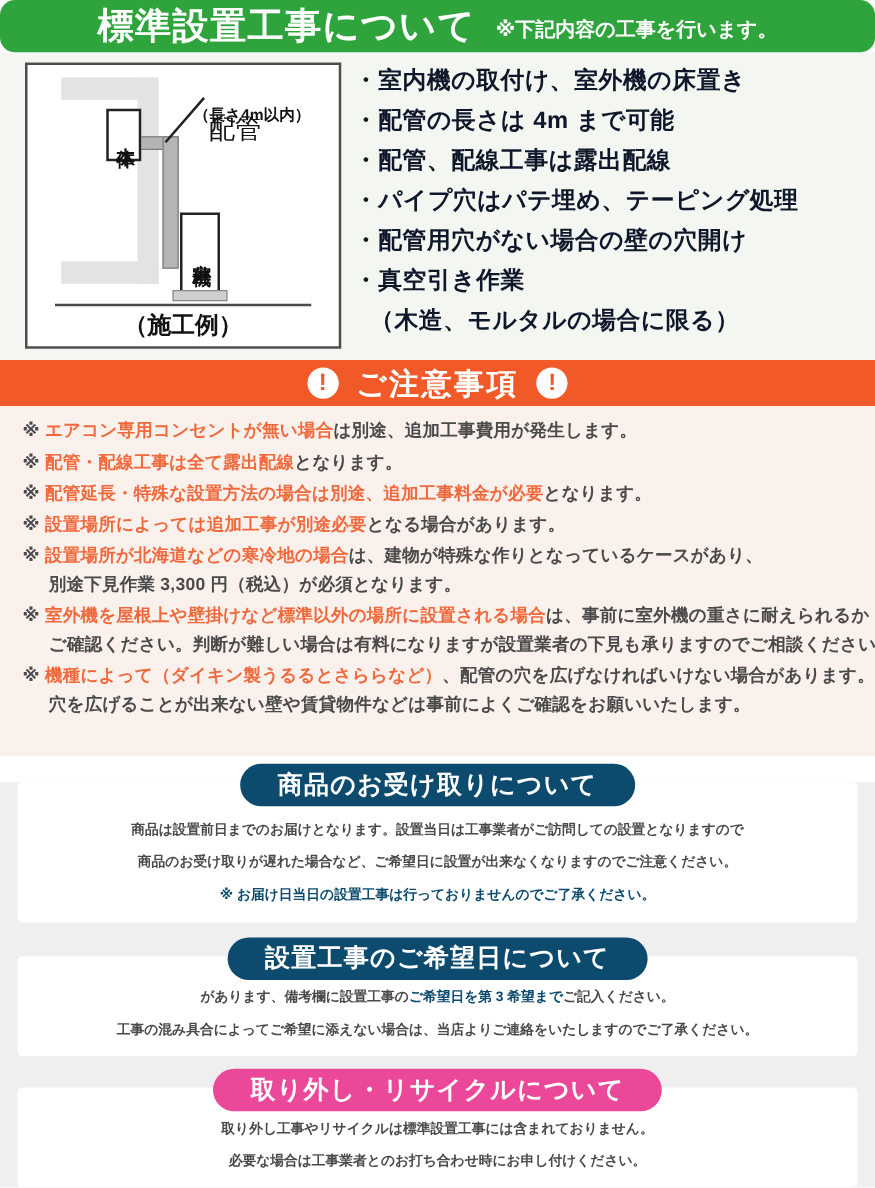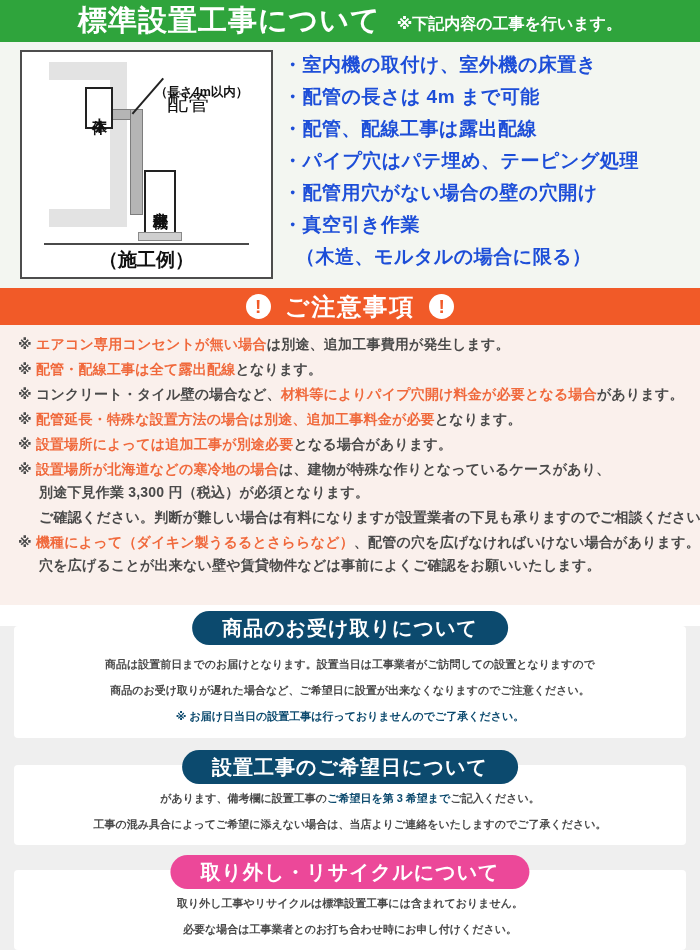--- a/index.html
+++ b/index.html
@@ -1,21 +1,21 @@
 <!DOCTYPE html>
 <html><head>
 <meta charset="utf-8">
 <style>
   * { margin:0; padding:0; box-sizing:border-box; }
   html,body { width:700px; }
   body { font-family:"Liberation Sans","DejaVu Sans",sans-serif; }
   .page { position:relative; width:700px; height:950px; overflow:hidden; background:#fff; }
 
   
-  .header { height:42px; background:#2FA43C; display:flex; align-items:center; justify-content:center; gap:16px; }
+  .header { height:42px; background:#2FA43C; display:flex; align-items:center; justify-content:center; gap:16px;border-radius:12px; }
   .header-title { color:#fff; font-size:29px; font-weight:800; letter-spacing:1px; }
   .header-subtitle { color:#fff; font-size:16px; font-weight:700; margin-top:7px; }
 
   
   .top-section { position:relative; height:246px; background:#F3F6F1; }
   .diagram-box { position:absolute; left:20px; top:8px; width:253px; height:229px; background:#fff; border:2px solid #4D4D4D; }
   .diagram-box .abs { position:absolute; }
   .wall { background:#E3E3E3; }
   .wall-top    { left:27px;  top:10px;  width:76px;  height:18px; }
   .wall-vert   { left:88px;  top:10px;  width:17px;  height:165px; }
@@ -28,21 +28,21 @@
   .indoor-box  { left:63px;  top:35px;  width:28px; height:42px; }
   .outdoor-box { left:122px; top:118px; width:32px; height:64px; }
   .pedestal { left:116px; top:180px; width:44px; height:9px; background:#CFCFCF; border:1px solid #8a8a8a; }
   .ground { left:22px; top:191px; width:205px; height:2px; background:#4a4a4a; }
   .pipe-label { left:145px; top:6px;  font-size:21px; font-weight:400; color:#111;margin-top:31px; }
   .pipe-note  { left:133px; top:32px; font-size:12.5px; font-weight:700; color:#111; }
   .leader { left:142px; top:27px; width:47px; height:0; border-top:2px solid #222; transform:rotate(131deg); transform-origin:0 0; }
   .diagram-caption { left:0; top:195px; width:100%; text-align:center; font-size:19px; font-weight:700; color:#111; }
 
   .work-list { position:absolute; left:283px; top:7px; right:2px; }
-  .work-item { color:#1d4ed8; font-size:19px; font-weight:700; line-height:32px; letter-spacing:0.5px; white-space:nowrap; }
+  .work-item { color:#0f172a; font-size:19px; font-weight:700; line-height:32px; letter-spacing:0.5px; white-space:nowrap; }
   .work-item.indent { padding-left:13px; }
 
   
   .notice-bar { height:37px; background:#F15A28; display:flex; align-items:center; justify-content:center; gap:14px; }
   .notice-title { color:#fff; font-size:24px; font-weight:800; letter-spacing:2px; }
   .excl-icon { width:25px; height:25px; border-radius:50%; background:#fff; color:#F15A28;
                font-size:19px; font-weight:800; display:flex; align-items:center; justify-content:center; }
 
   
   .notes { height:280px; background:#FAF0EC; padding:8px 14px 0 18px; }
@@ -109,33 +109,31 @@
   </div>
 
   <div class="notes">
       <div class="note-item">
         <div class="note-line"><span class="seg-d">※ </span><span class="seg-o">エアコン専用コンセントが無い場合</span><span class="seg-d">は別途、追加工事費用が発生します。</span></div>
       </div>
       <div class="note-item">
         <div class="note-line"><span class="seg-d">※ </span><span class="seg-o">配管・配線工事は全て露出配線</span><span class="seg-d">となります。</span></div>
       </div>
       <div class="note-item">
-        <div class="note-line"><span class="seg-d">※ コンクリート・タイル壁の場合など、</span><span class="seg-o">材料等によりパイプ穴開け料金が必要となる場合</span><span class="seg-d">があります。</span></div>
-      </div>
-      <div class="note-item">
         <div class="note-line"><span class="seg-d">※ </span><span class="seg-o">配管延長・特殊な設置方法の場合は別途、追加工事料金が必要</span><span class="seg-d">となります。</span></div>
       </div>
       <div class="note-item">
         <div class="note-line"><span class="seg-d">※ </span><span class="seg-o">設置場所によっては追加工事が別途必要</span><span class="seg-d">となる場合があります。</span></div>
       </div>
       <div class="note-item">
         <div class="note-line"><span class="seg-d">※ </span><span class="seg-o">設置場所が北海道などの寒冷地の場合</span><span class="seg-d">は、建物が特殊な作りとなっているケースがあり、</span></div>
         <div class="note-line indent"><span class="seg-d">別途下見作業 3,300 円（税込）が必須となります。</span></div>
       </div>
       <div class="note-item">
+        <div class="note-line"><span class="seg-d">※ </span><span class="seg-o">室外機を屋根上や壁掛けなど標準以外の場所に設置される場合</span><span class="seg-d">は、事前に室外機の重さに耐えられるか</span></div>
         <div class="note-line indent"><span class="seg-d">ご確認ください。判断が難しい場合は有料になりますが設置業者の下見も承りますのでご相談ください。</span></div>
       </div>
       <div class="note-item">
         <div class="note-line"><span class="seg-d">※ </span><span class="seg-o">機種によって（ダイキン製うるるとさららなど）</span><span class="seg-d">、配管の穴を広げなければいけない場合があります。</span></div>
         <div class="note-line indent"><span class="seg-d">穴を広げることが出来ない壁や賃貸物件などは事前によくご確認をお願いいたします。</span></div>
       </div>
     </div>
 
   <div class="bottom">
       <div class="card">

